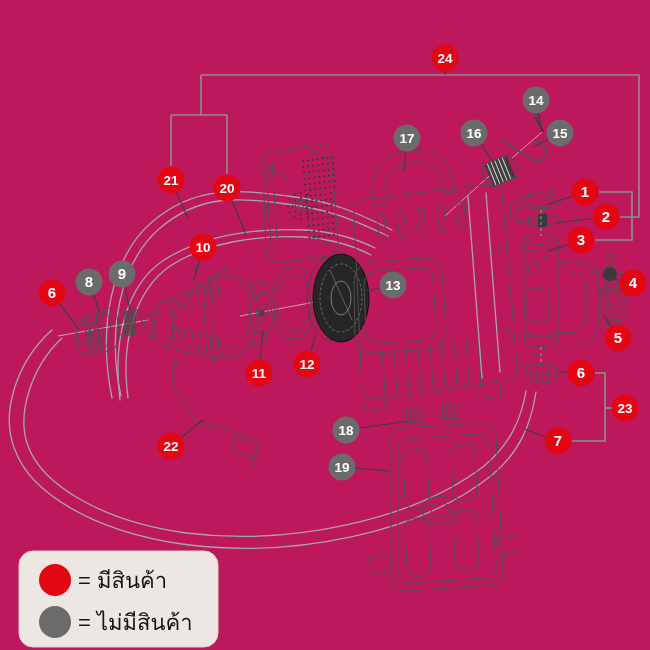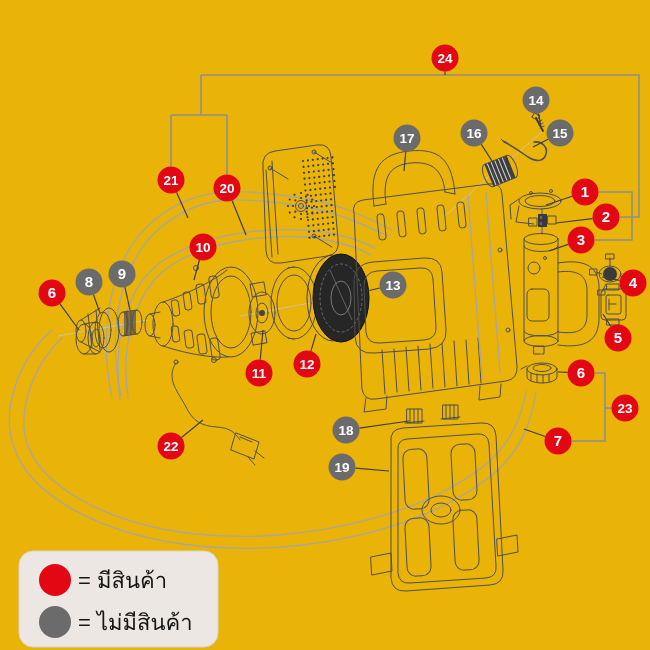--- a/index.html
+++ b/index.html
@@ -1,16 +1,16 @@
 <!DOCTYPE html>
 <html><head>
 <meta charset="utf-8">
 <style>
   html,body{margin:0;padding:0;background:#ffffff;}
-  #stage{width:650px;height:650px;position:relative;background:#eab308;overflow:hidden;}
+  #stage{width:650px;height:650px;position:relative;background:#be185d;overflow:hidden;}
   svg{display:block;}
   .ln{fill:none;stroke:#4f4f4f;stroke-width:1;stroke-linejoin:round;stroke-linecap:round;}
   .lt{fill:none;stroke:#a6a6a6;stroke-width:1.3;stroke-linejoin:round;stroke-linecap:round;}
   .ft{fill:none;stroke:#c8c8c8;stroke-width:0.8;}
   .connector{fill:none;stroke:#8f8f8f;stroke-width:1.6;}
   .pointer{stroke:#3f3f3f;stroke-width:1.2;}
   .badge-num{fill:#ffffff;font-weight:bold;font-family:"Liberation Sans",sans-serif;}
   .legend-text{font-family:"Liberation Sans",sans-serif;font-size:22px;fill:#151515;}
 </style>
 </head>

